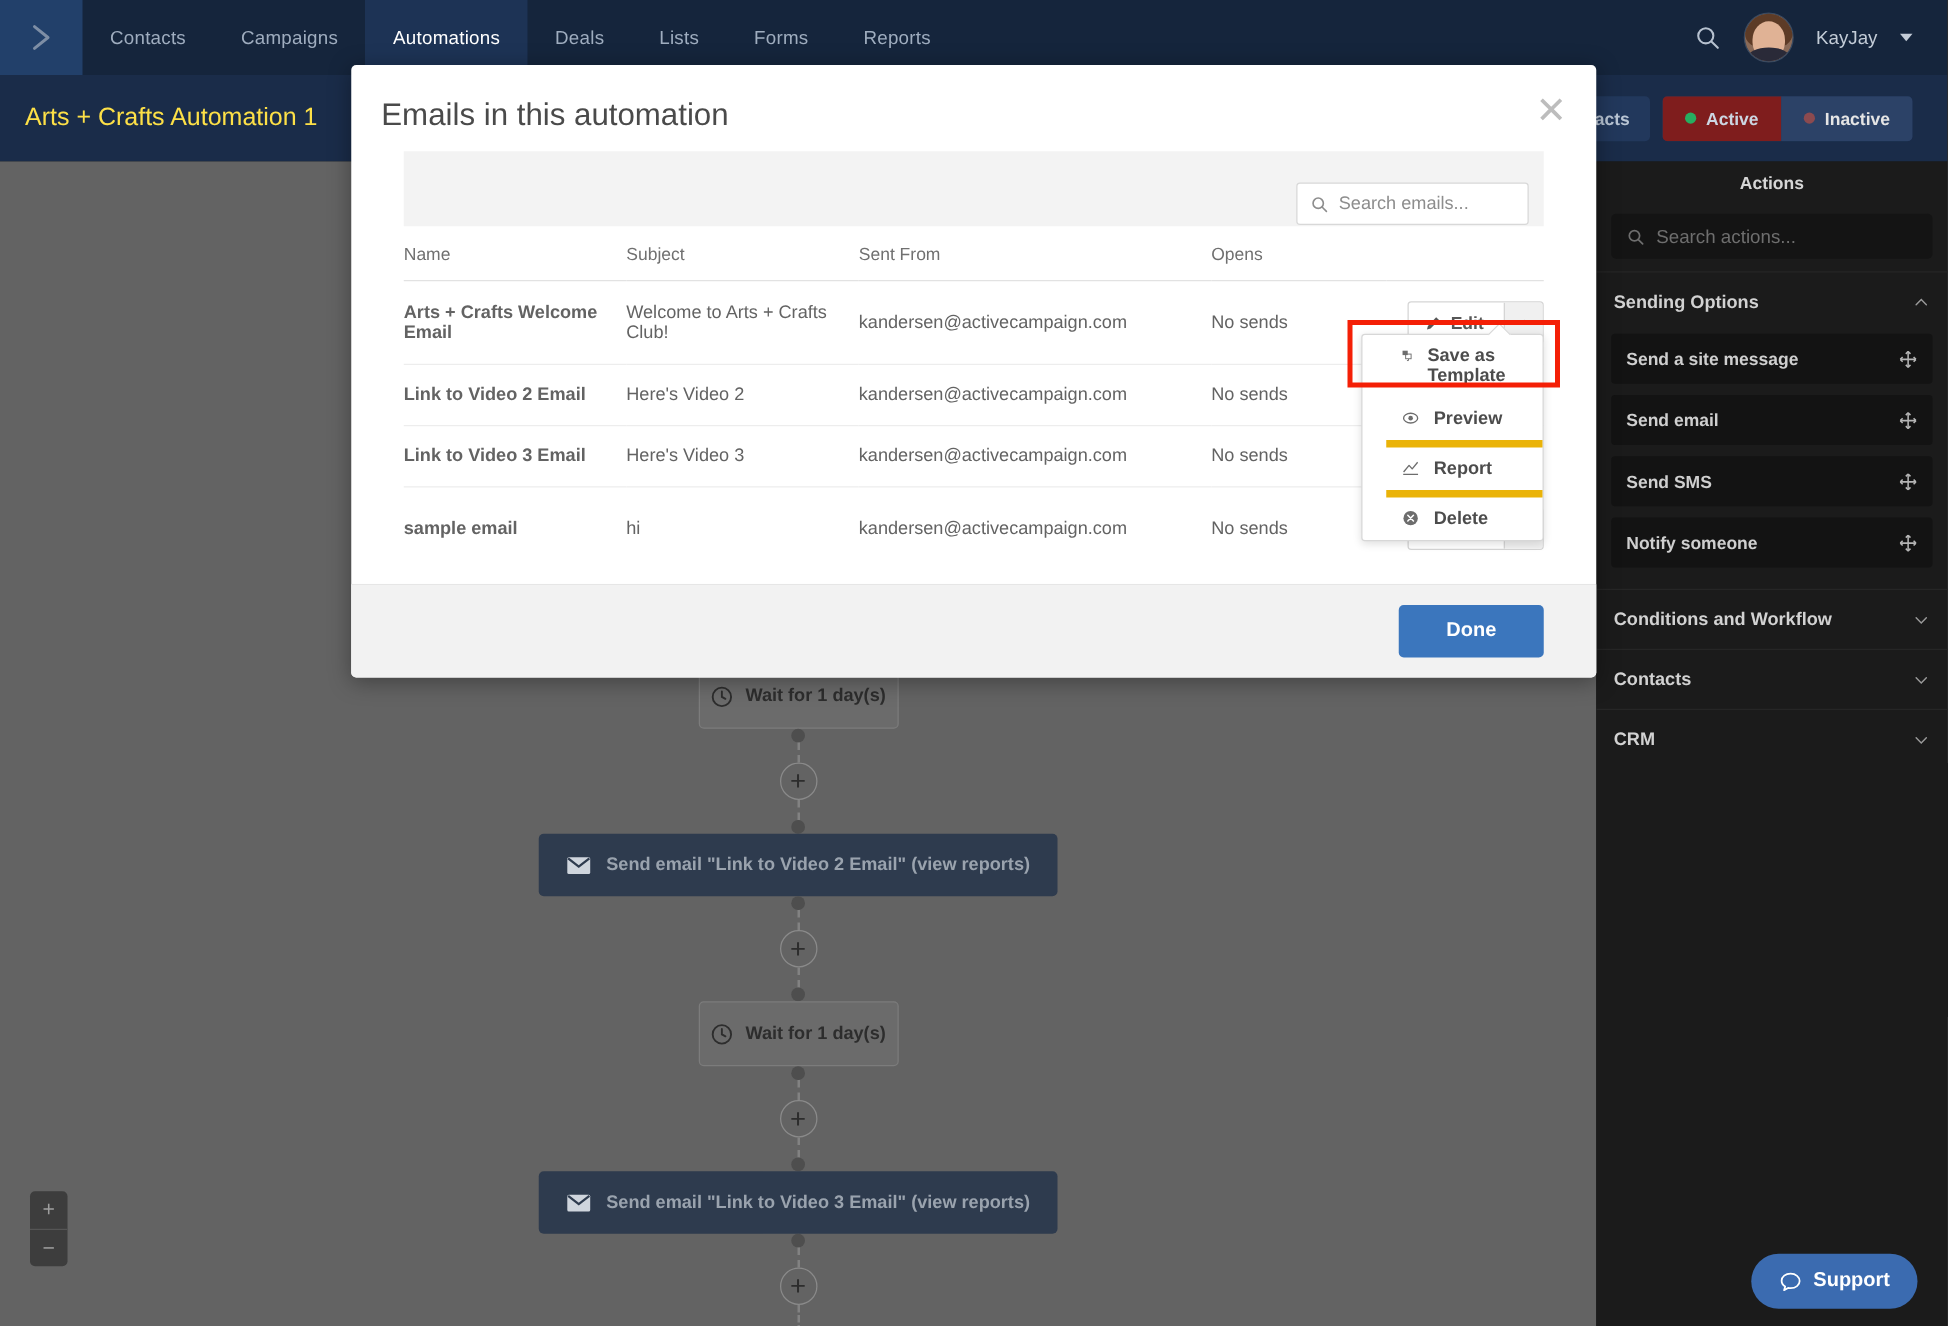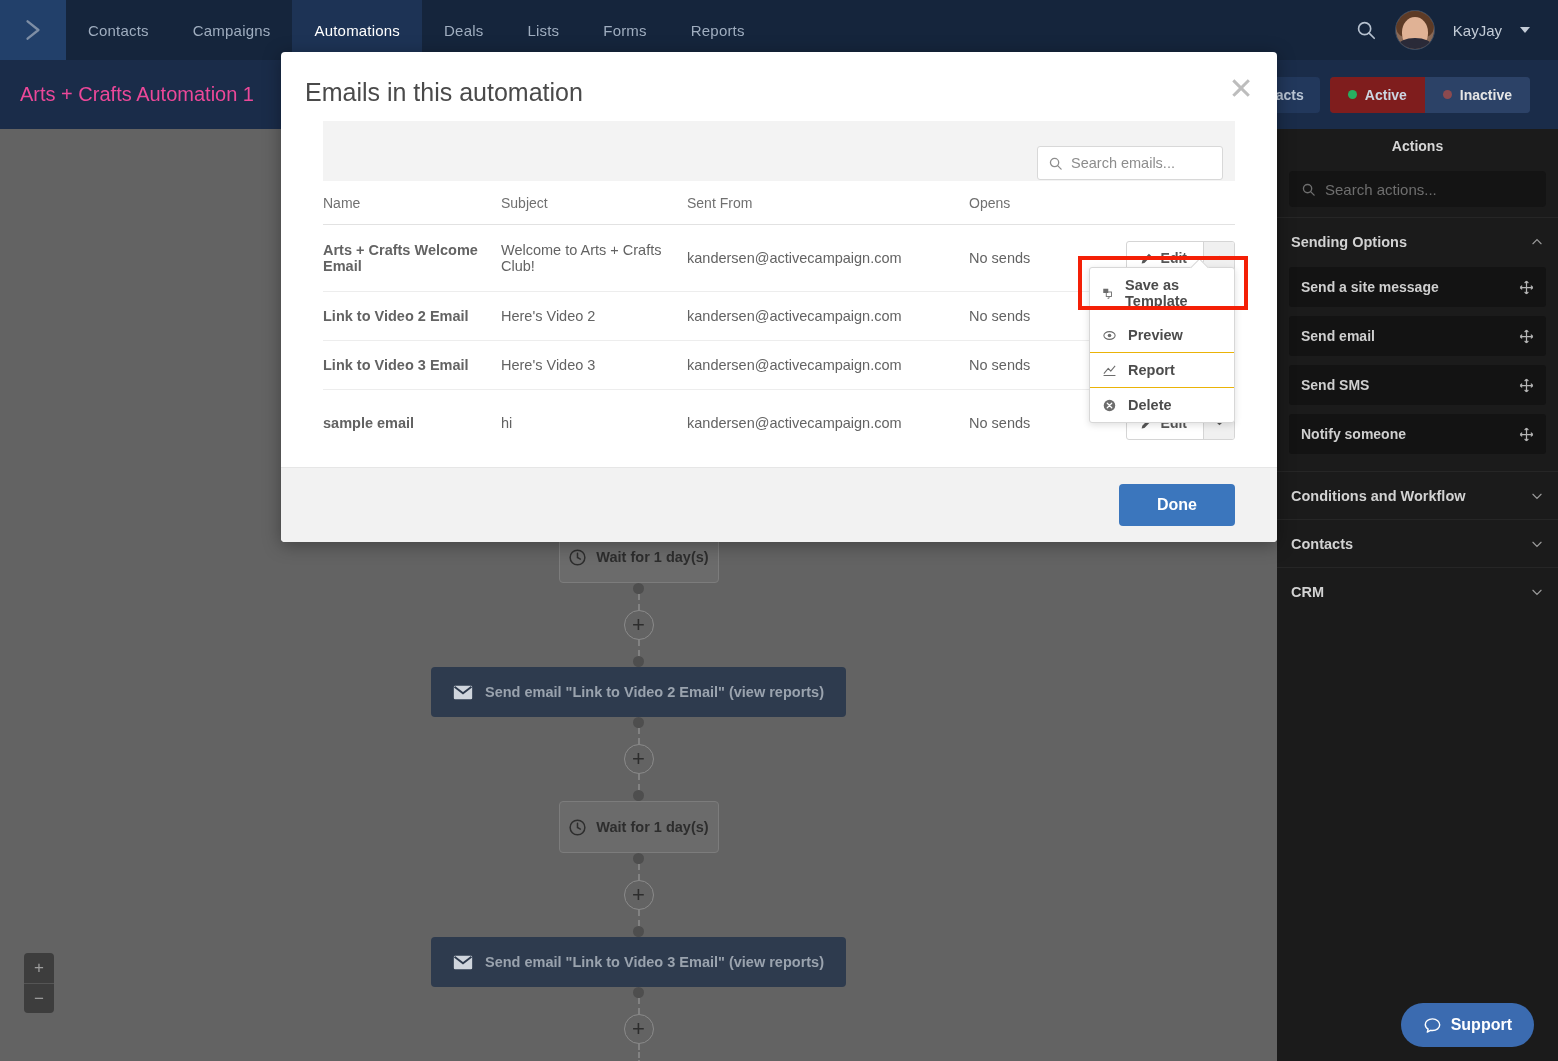--- a/index.html
+++ b/index.html
@@ -64,21 +64,21 @@
     border-right: 5px solid transparent; border-top: 6px solid #c3ccd7;
   }
 
   
   .subheader {
     position: absolute; top: 60px; left: 0; width: 1558px; height: 69px;
     background: #1a2c49; display: flex; align-items: center;
     z-index: 4;
   }
   .automation-title {
-    color: #ec4899; font-size: 20px; padding-left: 20px; font-weight: 500;
+    color: #fde047; font-size: 20px; padding-left: 20px; font-weight: 500;
   }
   .subheader-right {
     margin-left: auto; display: flex; align-items: center; gap: 10px;
     padding-right: 28px;
   }
   .pill-btn {
     background: #22385c; color: #b9c5d4; font-size: 14px; font-weight: 600;
     padding: 10px 16px; border-radius: 4px; cursor: pointer;
   }
   .status-group {
@@ -229,24 +229,24 @@
     background: #fff; border: 1px solid #d7d7d7; border-radius: 3px;
     box-shadow: 0 2px 7px rgba(0,0,0,.13); text-align: left; z-index: 30;
   }
   .dropdown:before {
     content: ""; position: absolute; top: -7px; right: 28px;
     width: 12px; height: 12px; background: #fff;
     border-left: 1px solid #d7d7d7; border-top: 1px solid #d7d7d7;
     transform: rotate(45deg);
   }
   .dd-item {
-    display: flex; align-items: center; gap: 11px; padding: 9px 12px;
-    font-size: 14.5px; color: #4c4c4c; font-weight: bold; cursor: pointer;
-  }
-  .dd-item + .dd-item { border-top: 1px solid #eab308; }
+    display: flex; align-items: flex-start; gap: 11px; padding: 9px 12px;
+    font-size: 14.5px; color: #4c4c4c; font-weight: bold; cursor: pointer; margin-left: 19px;
+  }
+  .dd-item + .dd-item { border-top: 6px solid #eab308; }
   .highlight-box {
     position: absolute; left: -12px; top: -12px; width: 170px; height: 54px;
     border: 4px solid #f41f06; pointer-events: none; z-index: 40;
   }
   .modal-footer {
     position: absolute; left: 0; bottom: 0; width: 100%; height: 75px;
     background: #f2f2f2; border-top: 1px solid #e6e6e6;
     display: flex; align-items: center; justify-content: flex-end;
     padding-right: 42px; border-radius: 0 0 4px 4px;
   }

